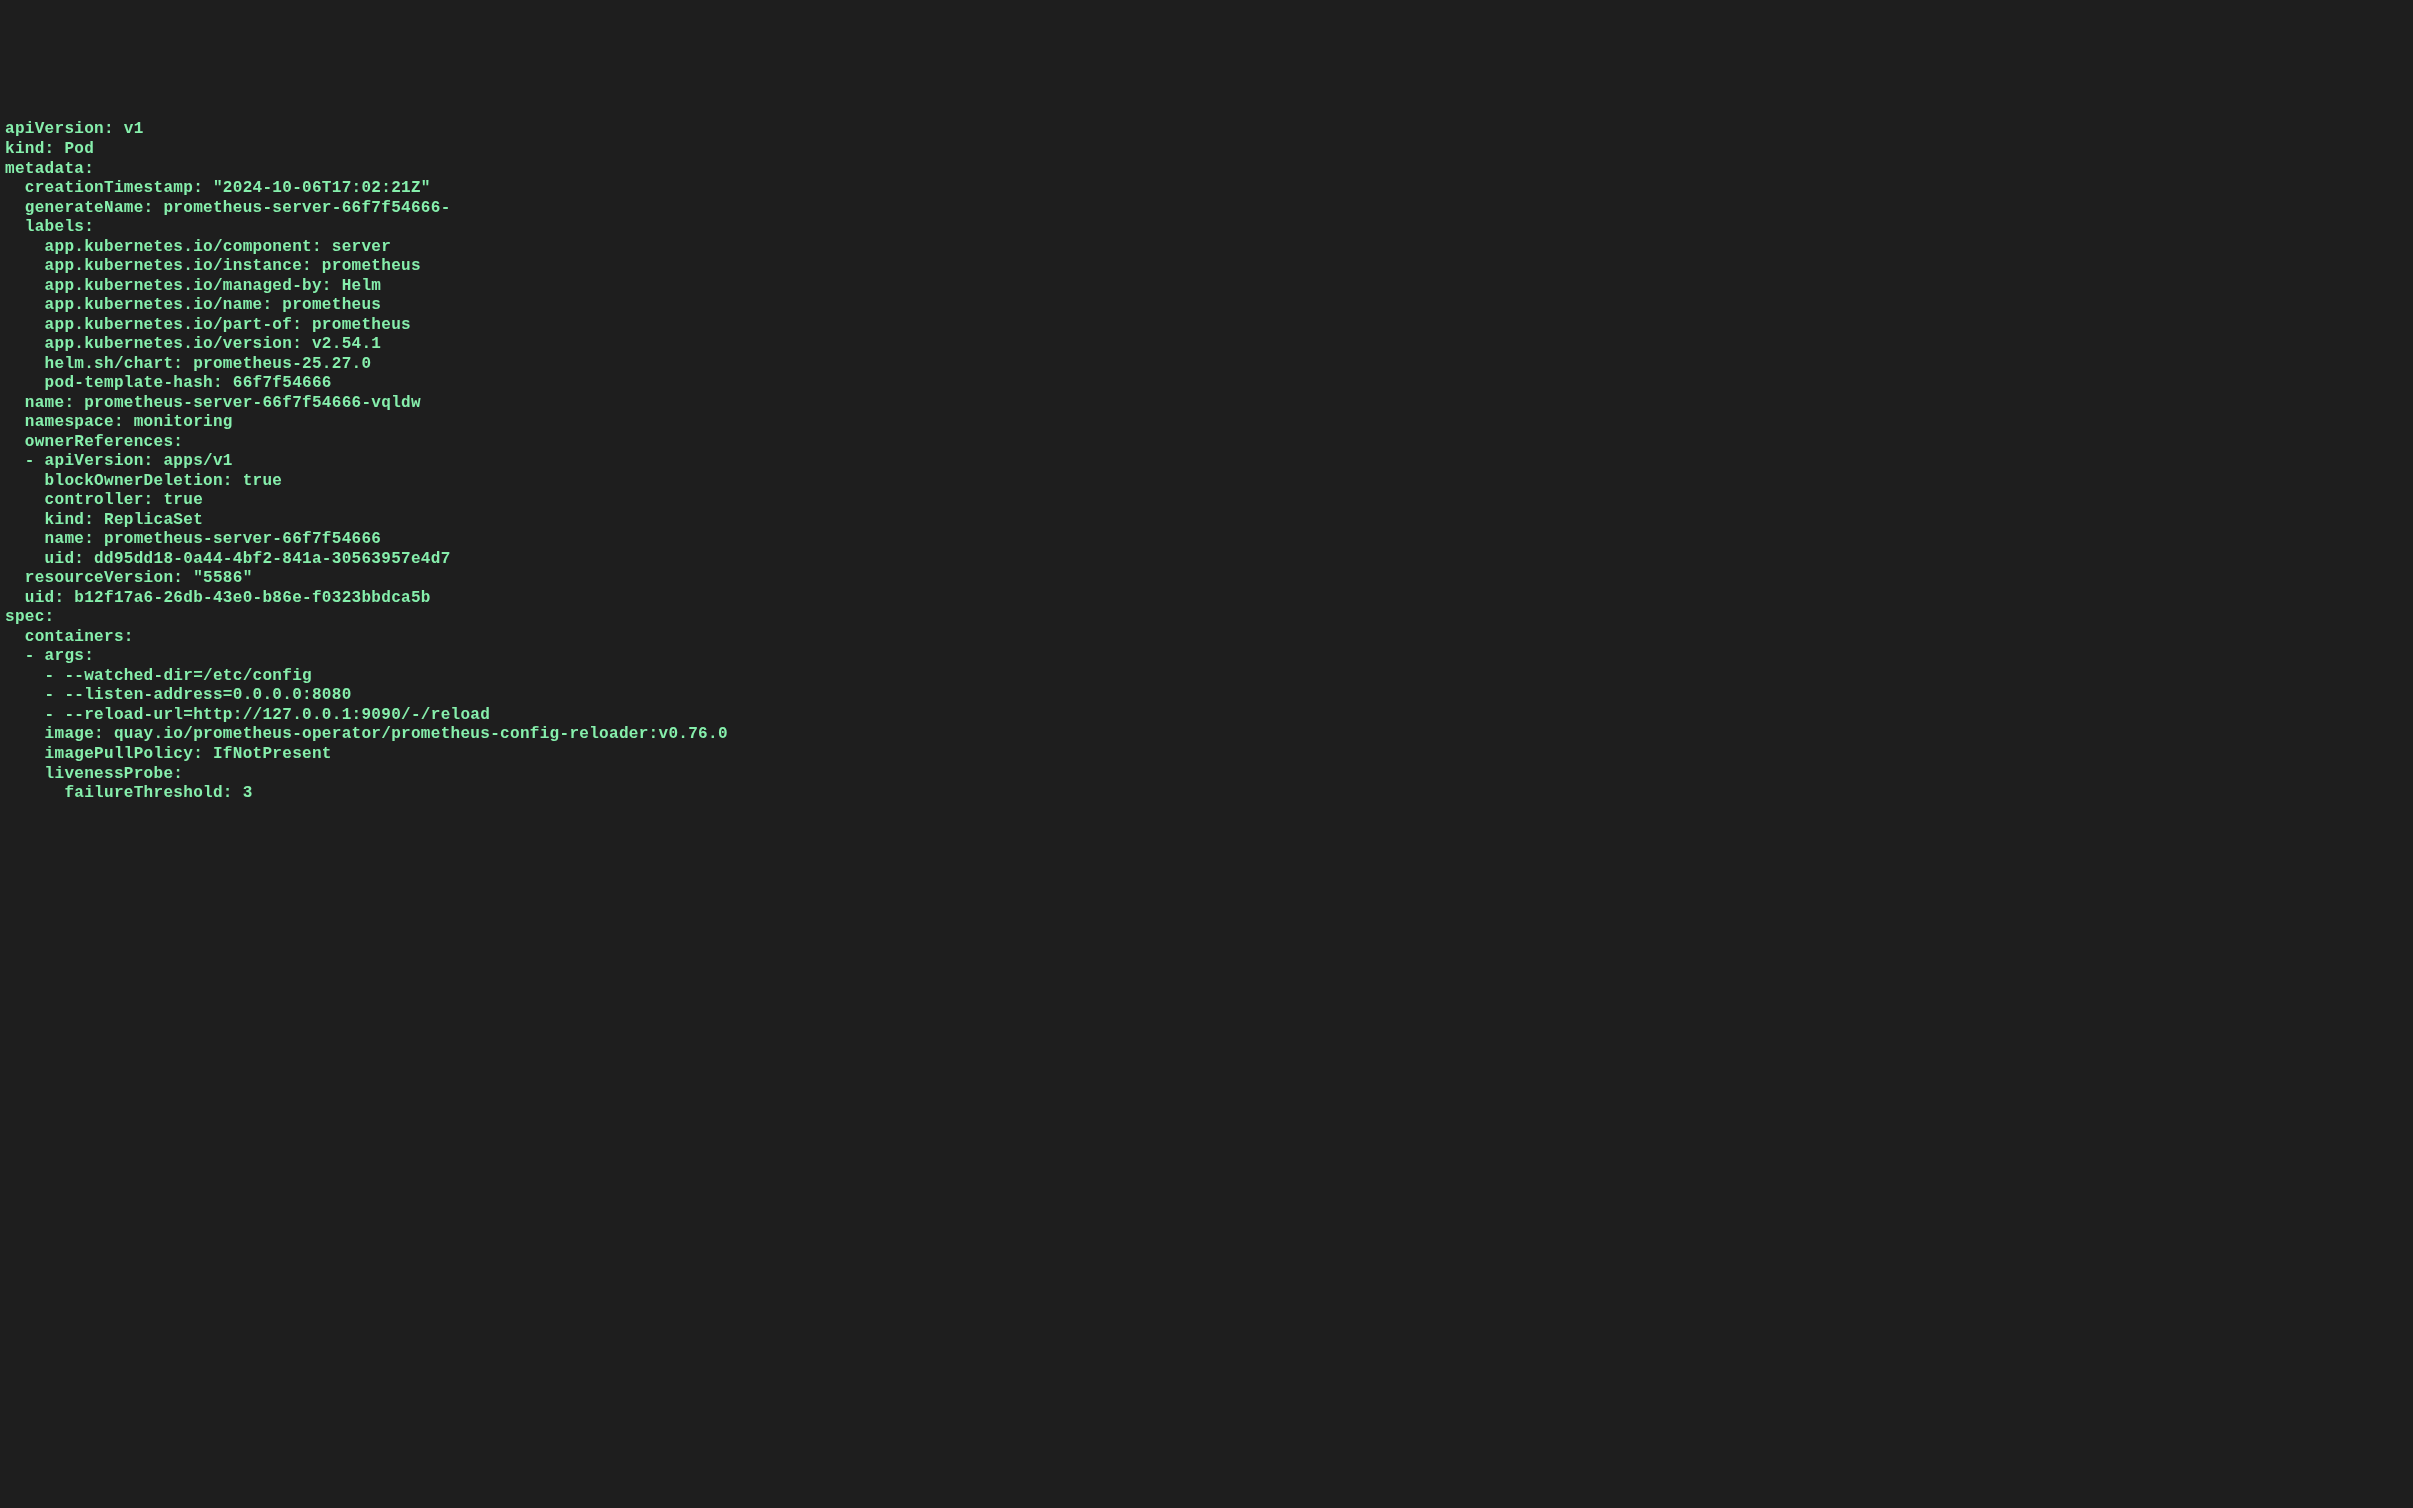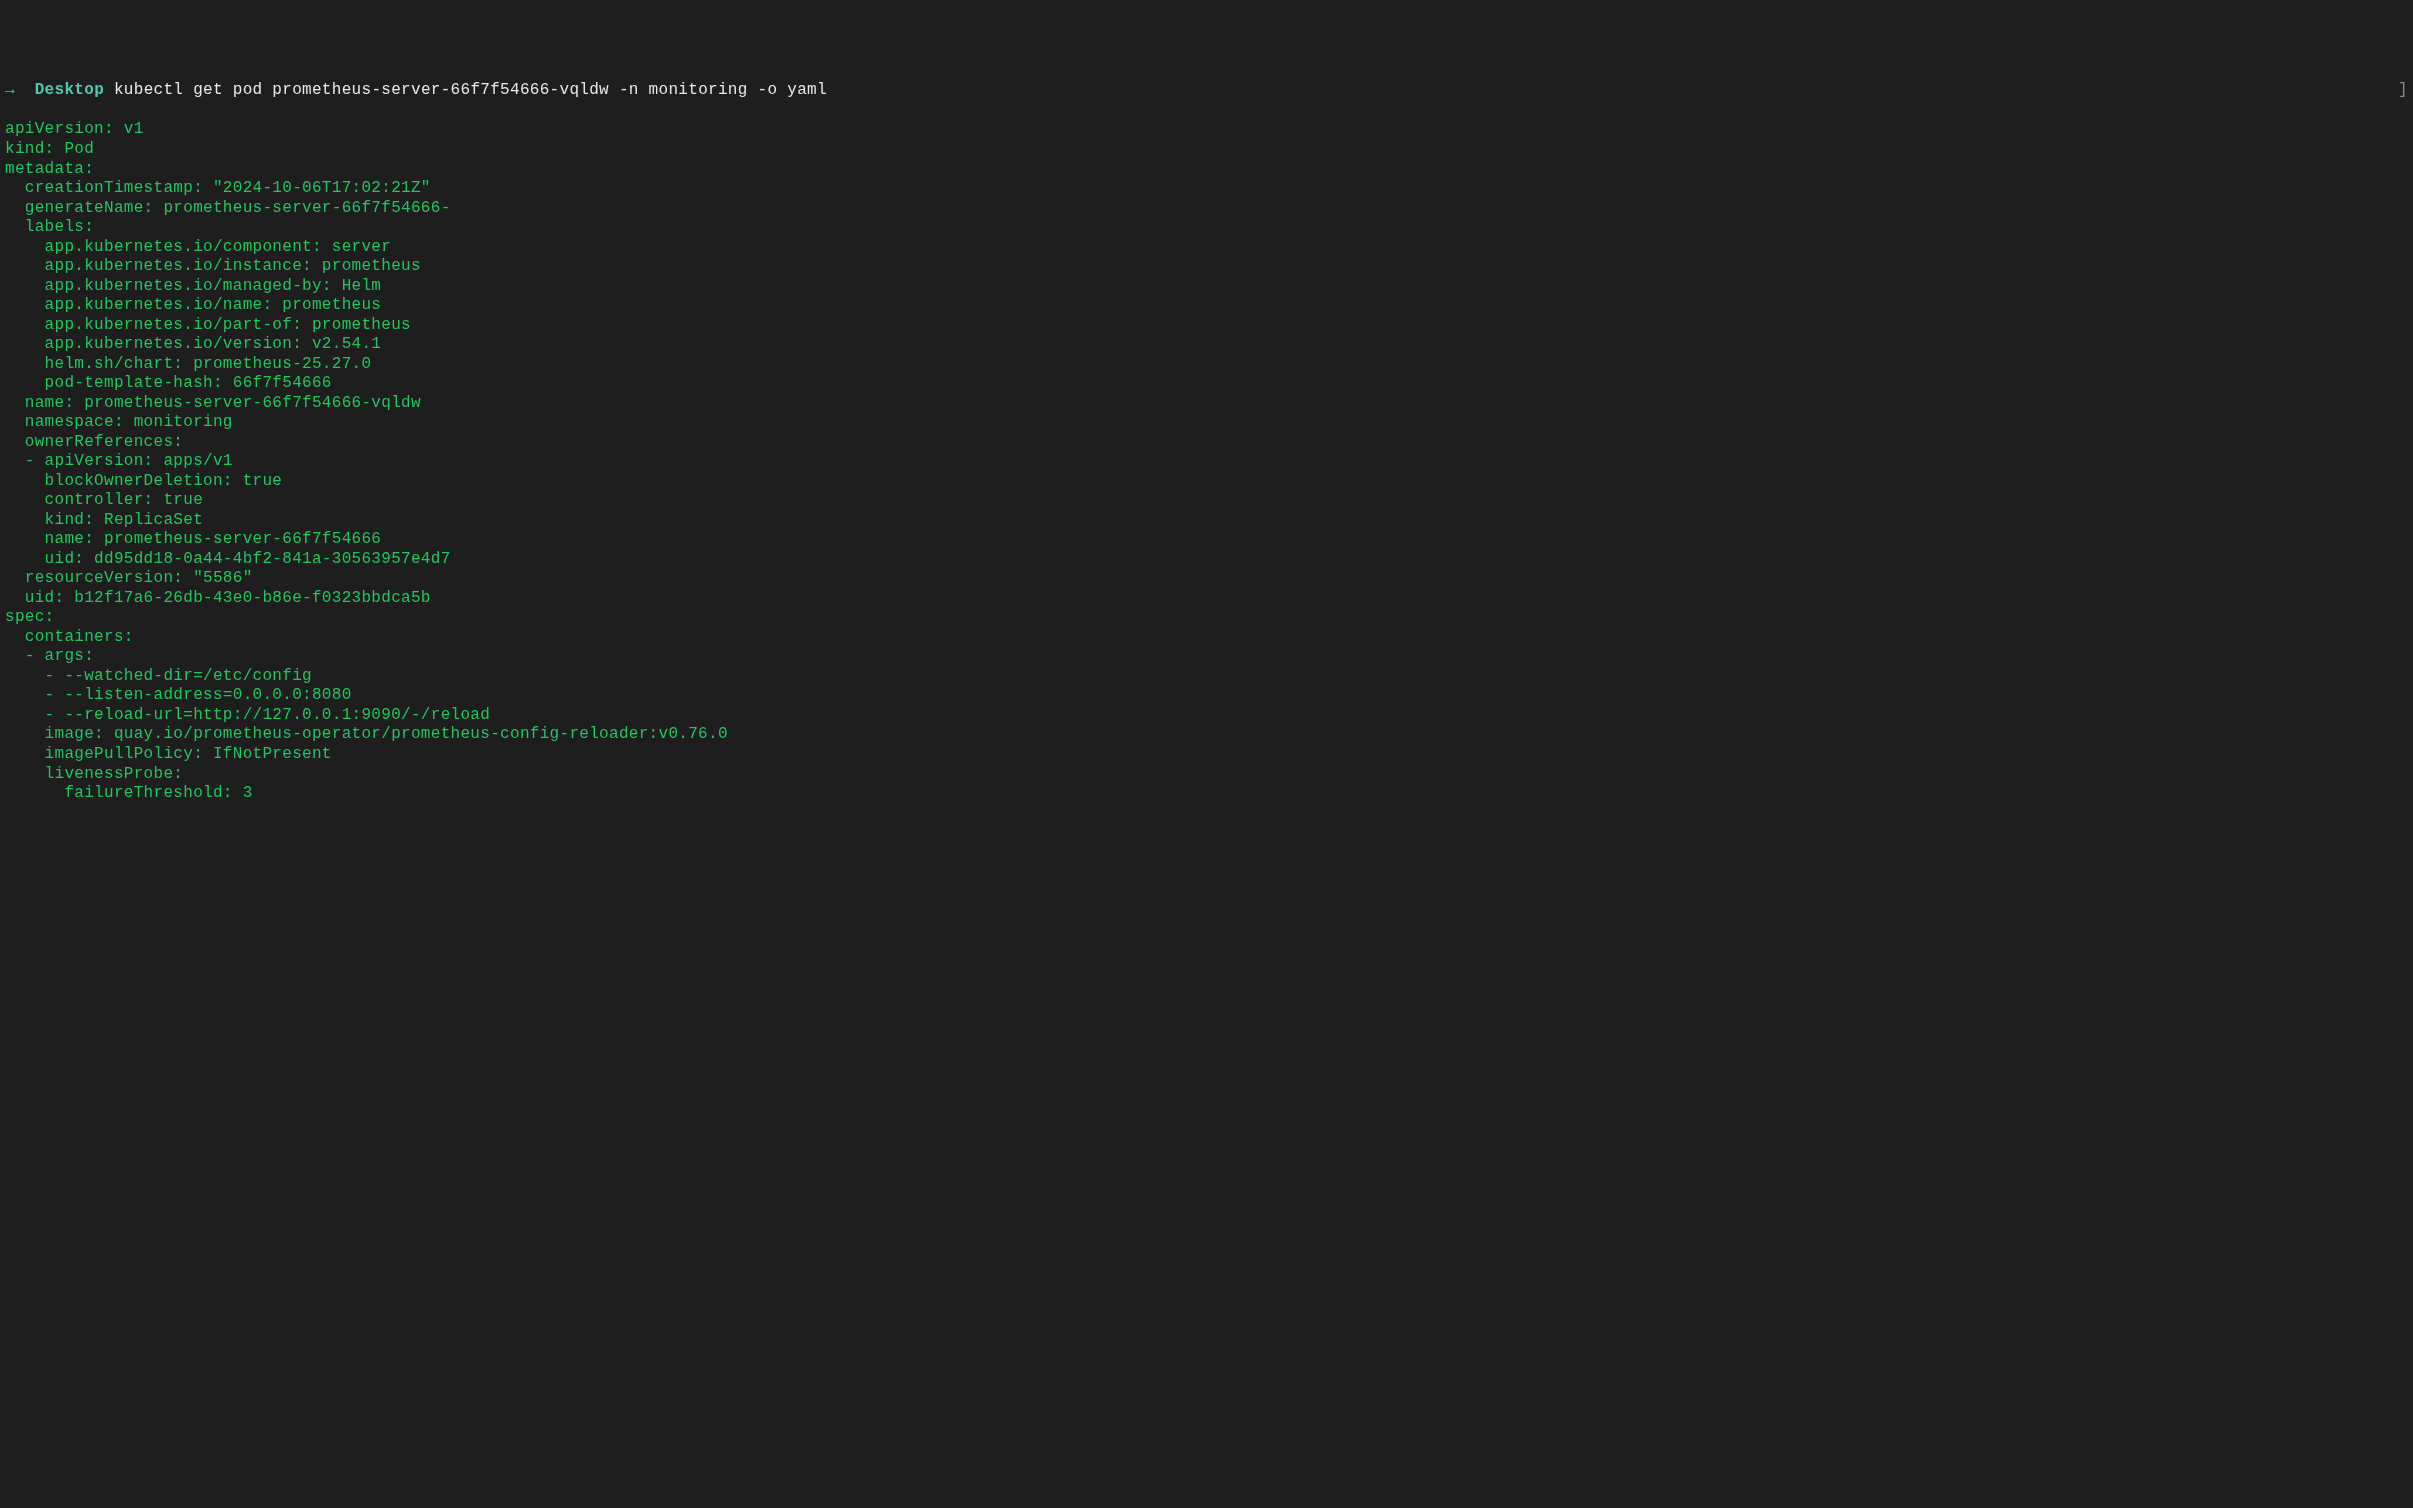--- a/index.html
+++ b/index.html
@@ -21,34 +21,35 @@
       color: #4ec9b0;
     }
     .prompt-dir {
       color: #4ec9b0;
       font-weight: bold;
     }
     .command {
       color: #e8e8e8;
     }
     .output {
-      color: #22c55e;
+      color: #86efac;
       margin-top: 1.22em;
+      font-weight: bold;
     }
     .bracket {
       color: #888;
       float: right;
     }
   </style>
 </head>
 <body>
 
 
 
-<div><span><span class="prompt-arrow">→</span>  <span class="prompt-dir">Desktop</span> <span class="command">kubectl get pod prometheus-server-66f7f54666-vqldw -n monitoring -o yaml</span><span class="bracket">]</span></span>
+<div>
 <div class="output" id="output-container">apiVersion: v1
 kind: Pod
 metadata:
   creationTimestamp: "2024-10-06T17:02:21Z"
   generateName: prometheus-server-66f7f54666-
   labels:
     app.kubernetes.io/component: server
     app.kubernetes.io/instance: prometheus
     app.kubernetes.io/managed-by: Helm
     app.kubernetes.io/name: prometheus

